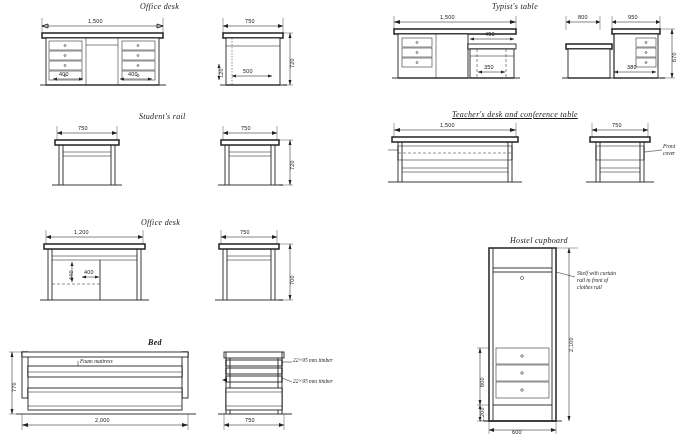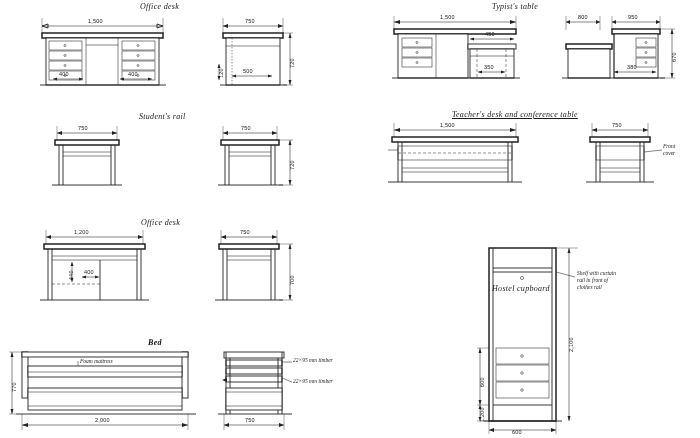--- a/index.html
+++ b/index.html
@@ -439,21 +439,21 @@
       <path d="M284 425 l-5 -2 v4 z" fill="#222"></path>
     </g>
 
   </svg>
 
   <div class="ttl" style="left:140px;top:2px;">Office desk</div>
   <div class="ttl" style="left:492px;top:2px;">Typist's table</div>
   <div class="ttl" style="left:139px;top:112px;">Student's rail</div>
   <div class="ttl" style="left:452px;top:110px;text-decoration:underline;">Teacher's desk and conference table</div>
   <div class="ttl" style="left:141px;top:218px;">Office desk</div>
-  <div class="ttl" style="left:492px;top:236px;margin-top:48px;">Hostel cupboard</div>
+  <div class="ttl" style="left:510px;top:236px;">Hostel cupboard</div>
   <div class="ttl" style="left:148px;top:338px;font-weight:bold;">Bed</div>
 
   <div class="dim" style="left:88px;top:18px;">1,500</div>
   <div class="dim" style="left:59px;top:71px;">400</div>
   <div class="dim" style="left:128px;top:71px;">400</div>
   <div class="dim" style="left:245px;top:18px;">750</div>
   <div class="dim v" style="left:289px;top:68px;">720</div>
   <div class="dim" style="left:243px;top:68px;">500</div>
   <div class="dim v" style="left:218px;top:78px;">120</div>
 

